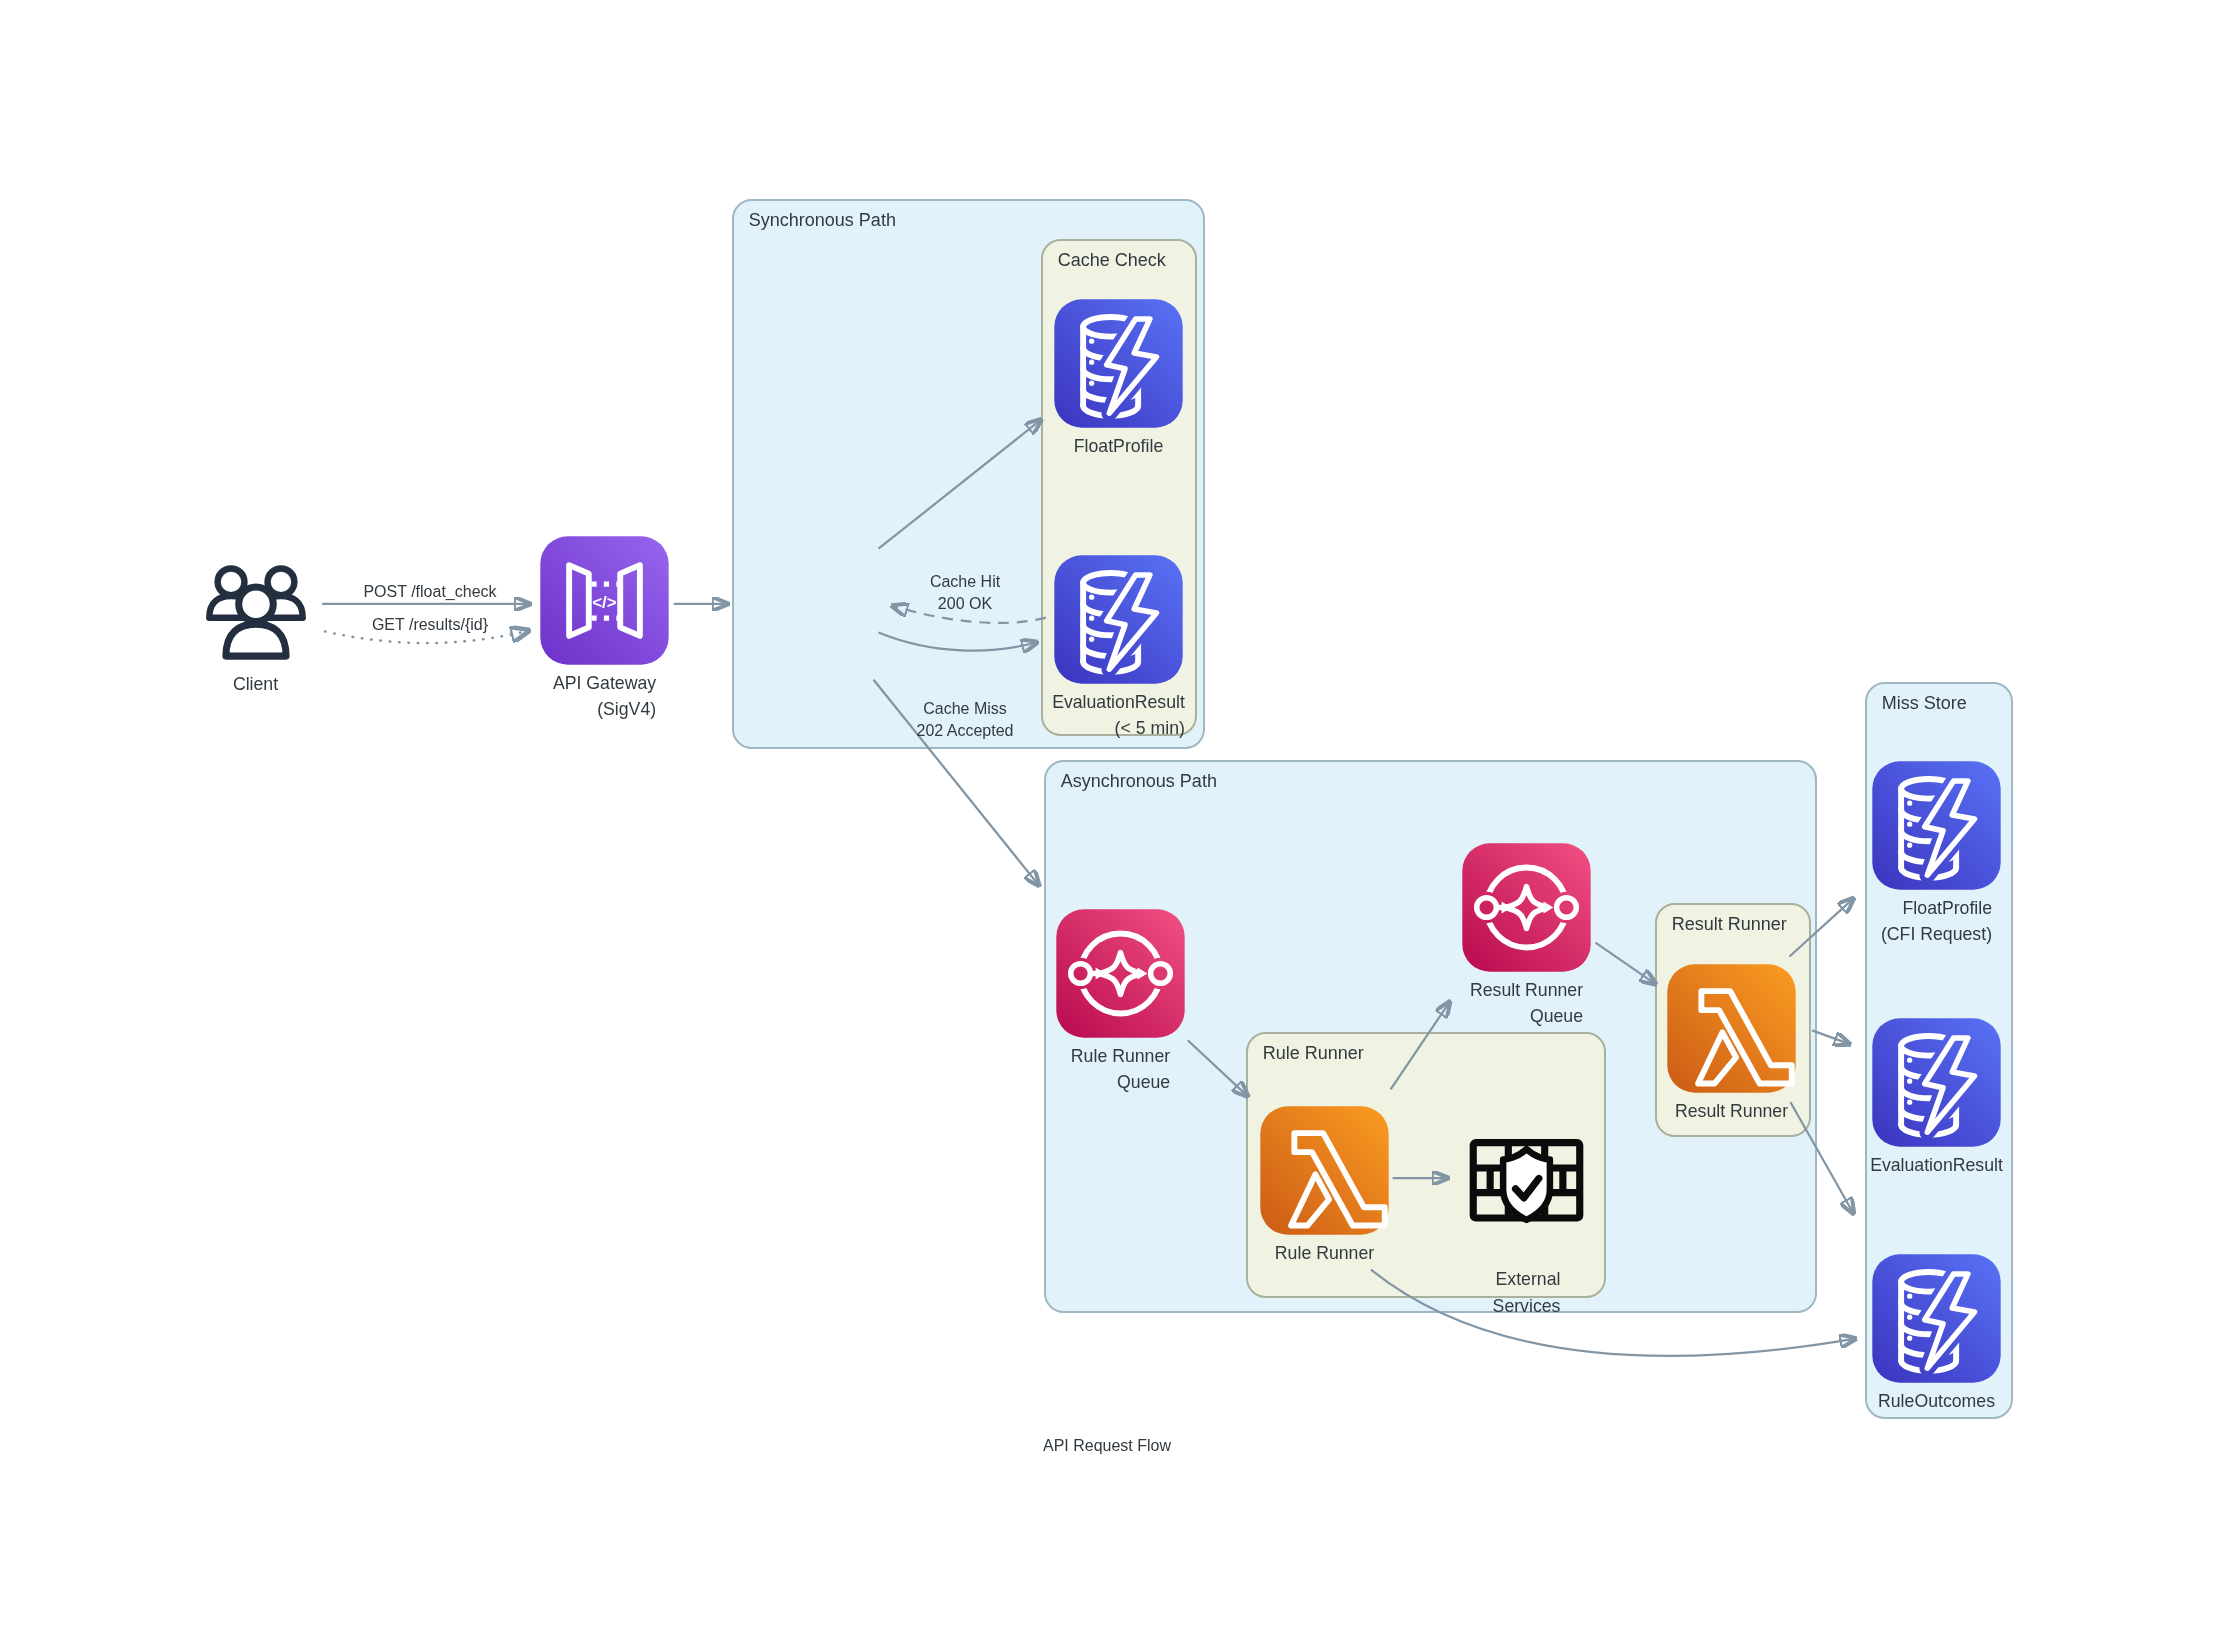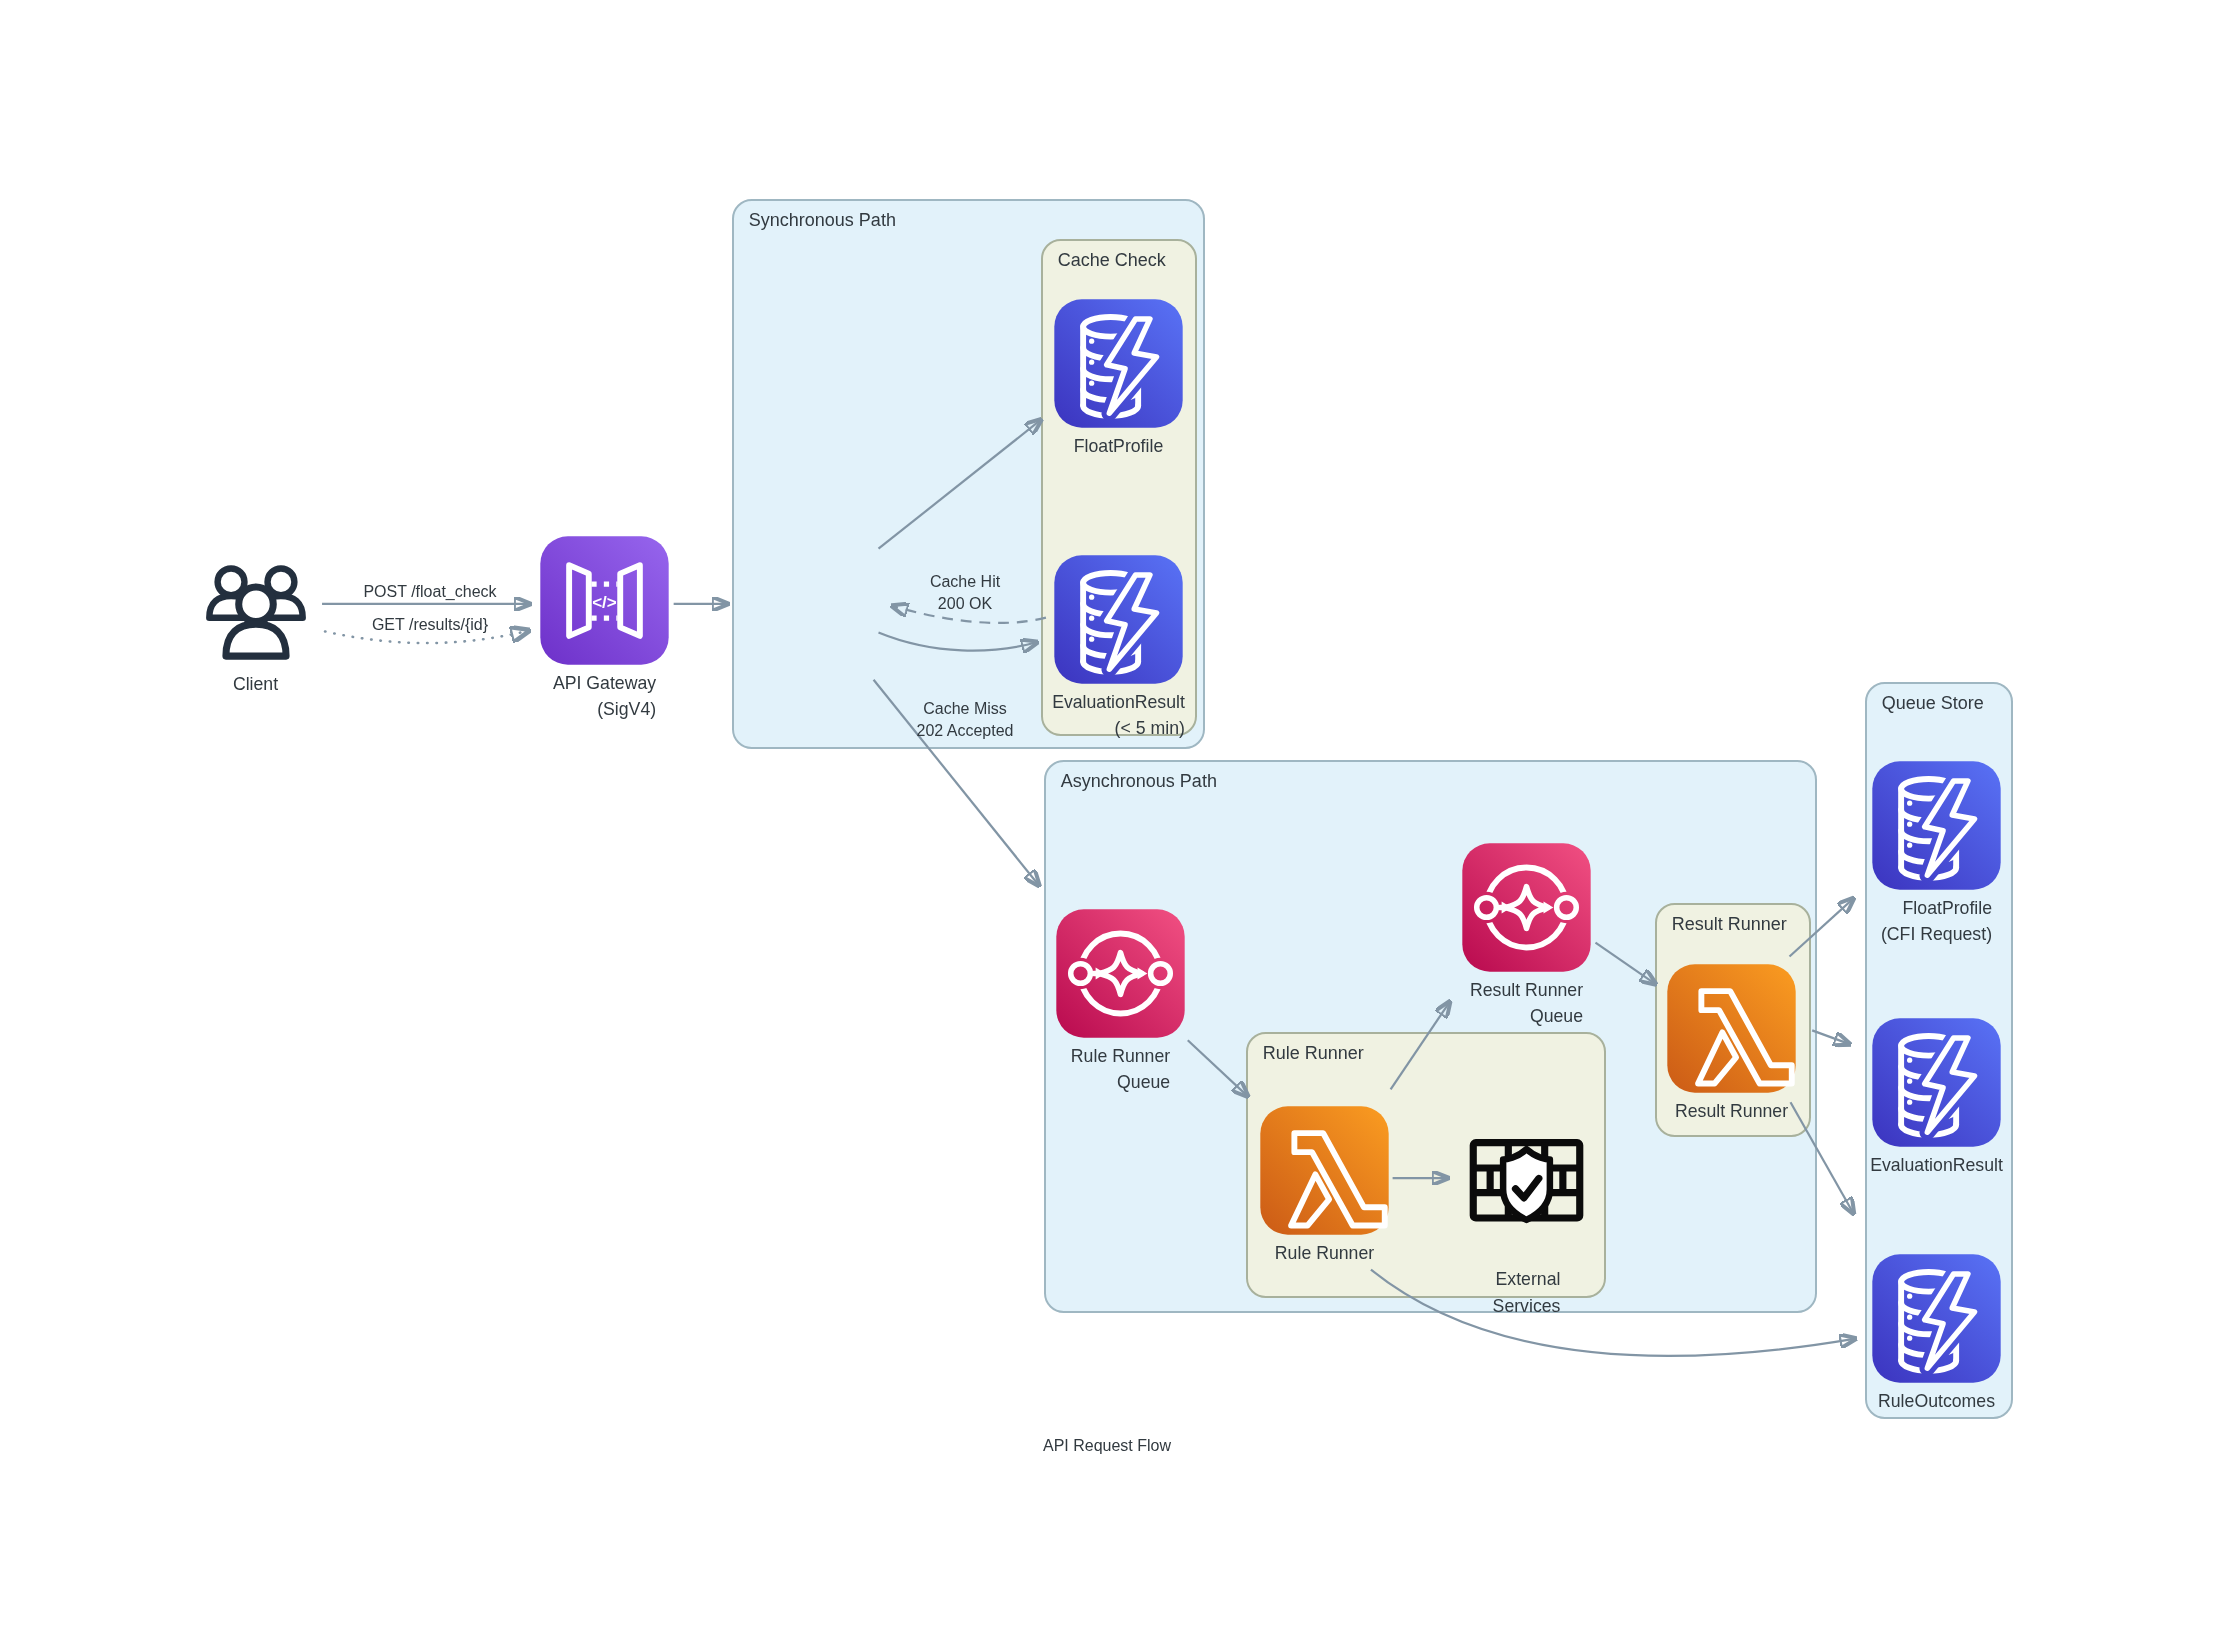--- a/index.html
+++ b/index.html
@@ -59,21 +59,21 @@
     </defs>
   </svg>
 
   <div class="zone blue" style="left:732px;top:199px;width:473px;height:550px">
     <span class="zlabel">Synchronous Path</span>
   </div>
   <div class="zone blue" style="left:1044px;top:760px;width:773px;height:553px">
     <span class="zlabel">Asynchronous Path</span>
   </div>
   <div class="zone blue" style="left:1865px;top:682px;width:148px;height:737px">
-    <span class="zlabel">Queue Store</span>
+    <span class="zlabel">Miss Store</span>
   </div>
   <div class="zone green" style="left:1041px;top:239px;width:156px;height:497px">
     <span class="zlabel">Cache Check</span>
   </div>
   <div class="zone green" style="left:1246px;top:1032px;width:360px;height:266px">
     <span class="zlabel">Rule Runner</span>
   </div>
   <div class="zone green" style="left:1655px;top:903px;width:156px;height:234px">
     <span class="zlabel">Result Runner</span>
   </div>

